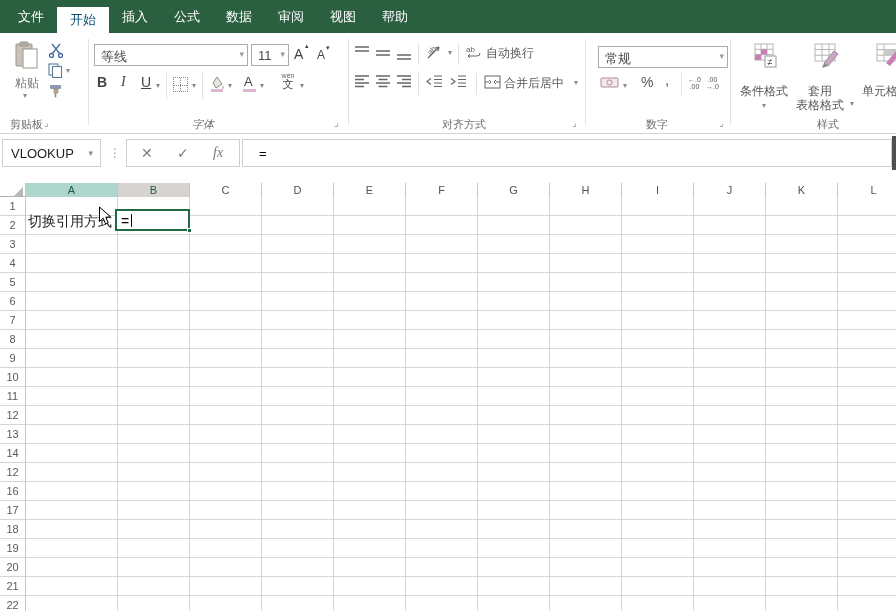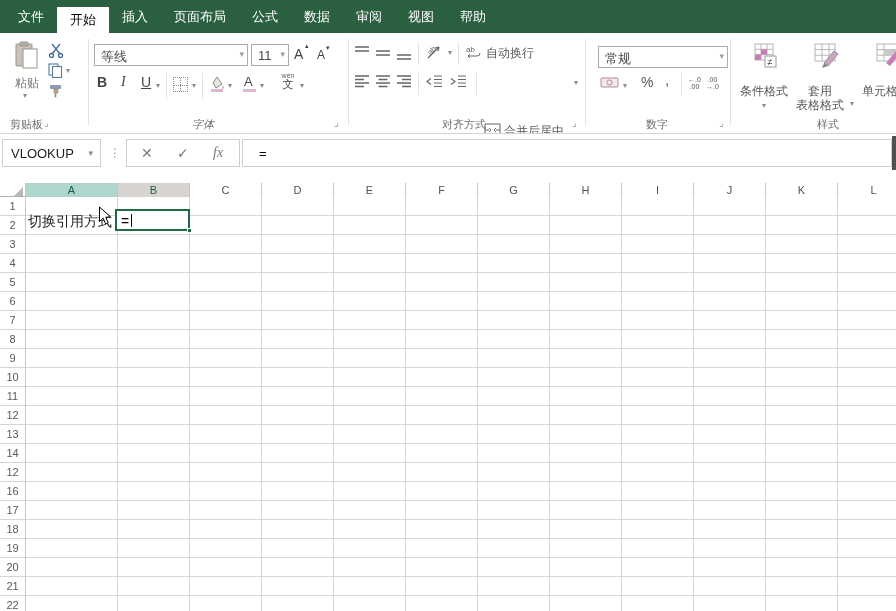--- a/index.html
+++ b/index.html
@@ -5,21 +5,21 @@
   * { margin:0; padding:0; box-sizing:border-box; }
   html,body { width:896px; height:611px; overflow:hidden; background:#fff;
     font-family:"Liberation Sans","DejaVu Sans",sans-serif; }
   #app { position:relative; width:896px; height:611px; background:#fff; overflow:hidden; }
 
   
   .tabbar { position:absolute; left:0; top:0; width:896px; height:33px; background:#2a5f40;
     display:flex; align-items:stretch; }
   .tab { color:#fff; font-size:13px; padding:0 13px; line-height:33px; height:33px; cursor:default; white-space:nowrap; }
   .tab.first { margin-left:5px; }
-  .tab.active { background:#fff; color:#000000; height:26px; margin-top:7px; line-height:26px; }
+  .tab.active { background:#fff; color:#0c4a6e; height:26px; margin-top:7px; line-height:26px; }
   .tellme { display:flex; align-items:center; color:#fff; font-size:13px; margin-left:14px; gap:8px; }
 
   
   .ribbon { position:absolute; left:0; top:33px; width:896px; height:101px; background:#fff;
     border-bottom:1px solid #d4d4d4; overflow:hidden; }
   .ribbon * { position:absolute; }
   .gsep { width:1px; top:6px; height:86px; background:#e2e2e2; }
   .grouplabel { font-size:11px; color:#6d6d6d; top:84px; white-space:nowrap; }
   .launcher { top:87px; width:10px; height:10px; font-size:9px; color:#8a8a8a; line-height:10px; }
   .launcher::after { content:"⌟"; position:absolute; left:0; top:-2px; }
@@ -76,21 +76,20 @@
 </style>
 </head>
 <body>
 
 <div id="app">
 
   <div class="tabbar">
     <div class="tab first">文件</div>
     <div class="tab active">开始</div>
     <div class="tab">插入</div>
-    <div class="tab">页面布局</div>
     <div class="tab">公式</div>
     <div class="tab">数据</div>
     <div class="tab">审阅</div>
     <div class="tab">视图</div>
     <div class="tab">帮助</div>
   </div>
 
   <div class="ribbon">
 
     <div style="left:8px;top:8px;width:38px;height:70px;">
@@ -256,21 +255,21 @@
       </div>
     <div style="left:450px;top:42px;">
       <svg width="17" height="13" viewBox="0 0 17 13">
           <g stroke="#666" stroke-width="1.2">
             <path d="M8 1 h8 M8 4.5 h8 M8 8 h8 M8 11.5 h8"></path>
             <path d="M1 3.5 L5 6.5 L1 9.5" fill="none"></path>
           </g>
         </svg>
       </div>
     <div class="gsep" style="left:476px;top:40px;height:22px;"></div>
-    <div style="left:484px;top:40px;width:88px;height:20px;margin-top:48px;">
+    <div style="left:484px;top:40px;width:88px;height:20px;">
       <svg width="17" height="14" viewBox="0 0 17 14" style="left:0;top:2px;">
         <rect x="1" y="1" width="15" height="12" fill="none" stroke="#666"></rect>
         <path d="M1 7 h4 M12 7 h4" stroke="#666"></path>
           <path d="M5 5 l2 2 l-2 2 M12 5 l-2 2 l2 2" fill="none" stroke="#666"></path>
       </svg>
       <span class="glabel" style="left:20px;top:2px;">合并后居中</span>
     </div>
     <span class="ddsolo" style="left:574px;top:45px;">▾</span>
     <span class="grouplabel" style="left:442px;">对齐方式</span>
     <span class="launcher" style="left:572px;"></span>

